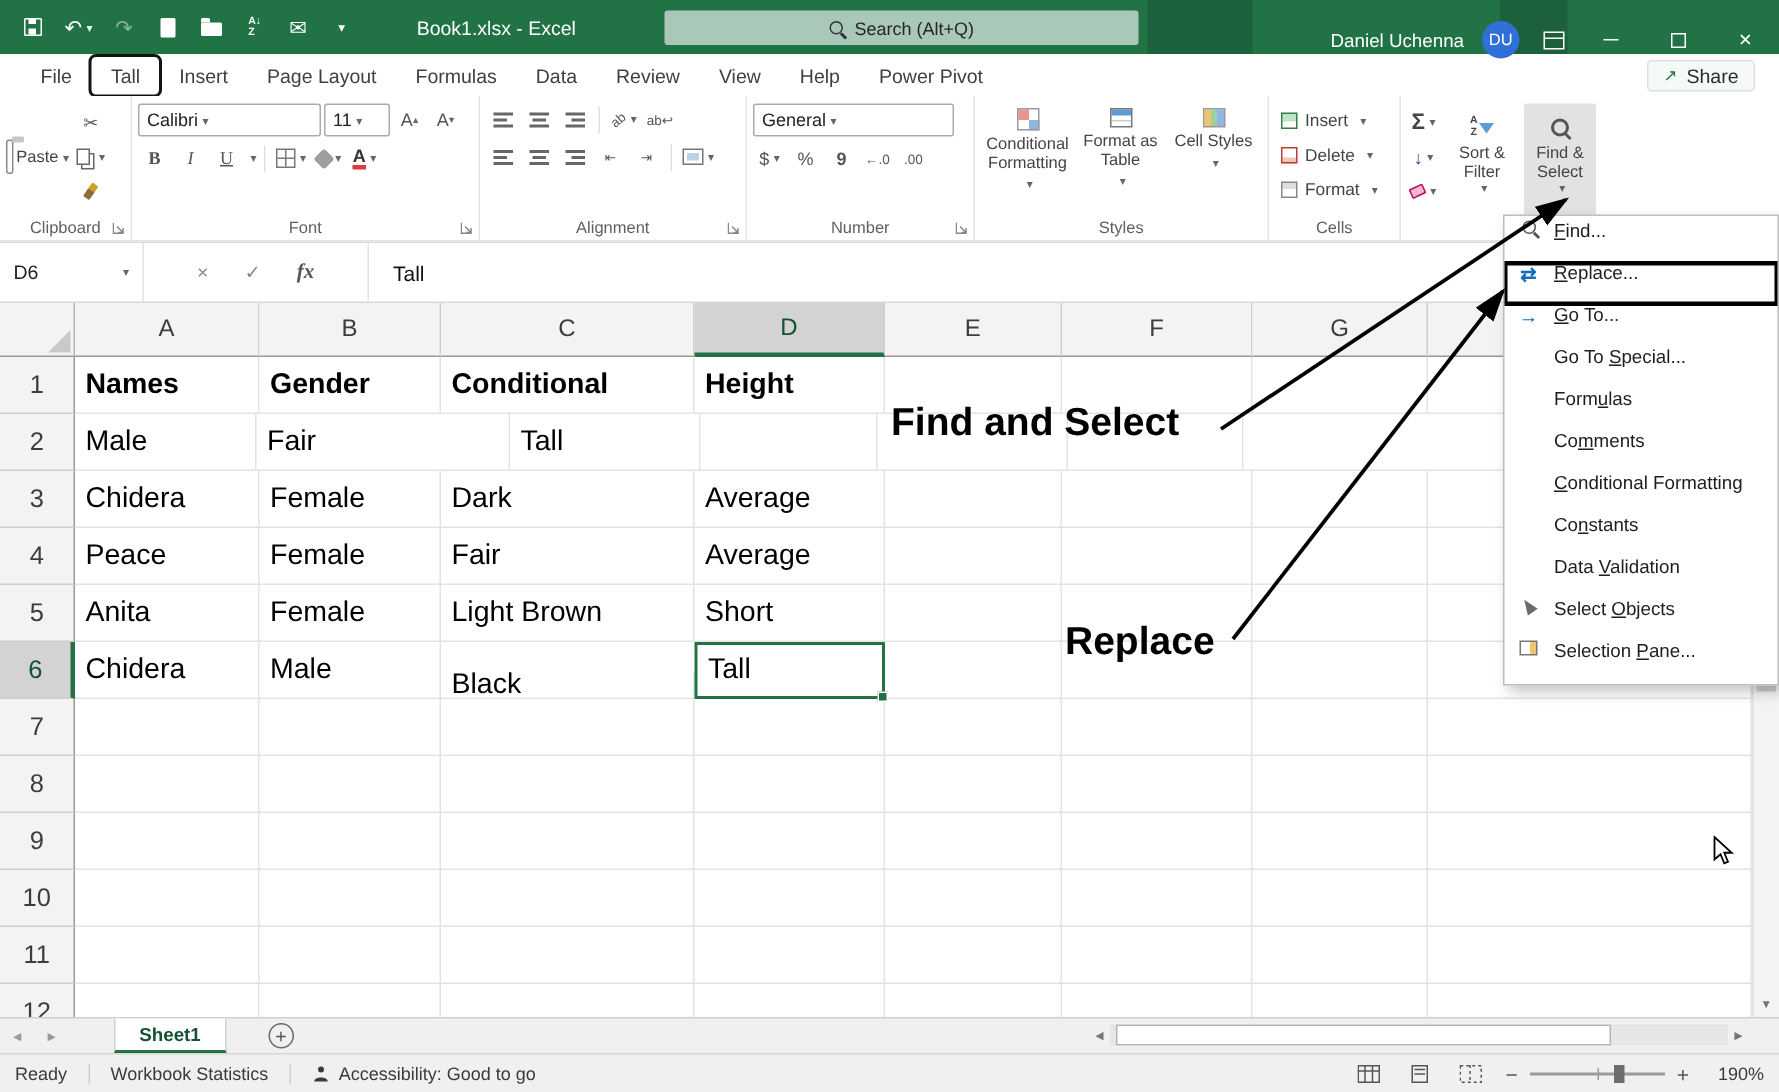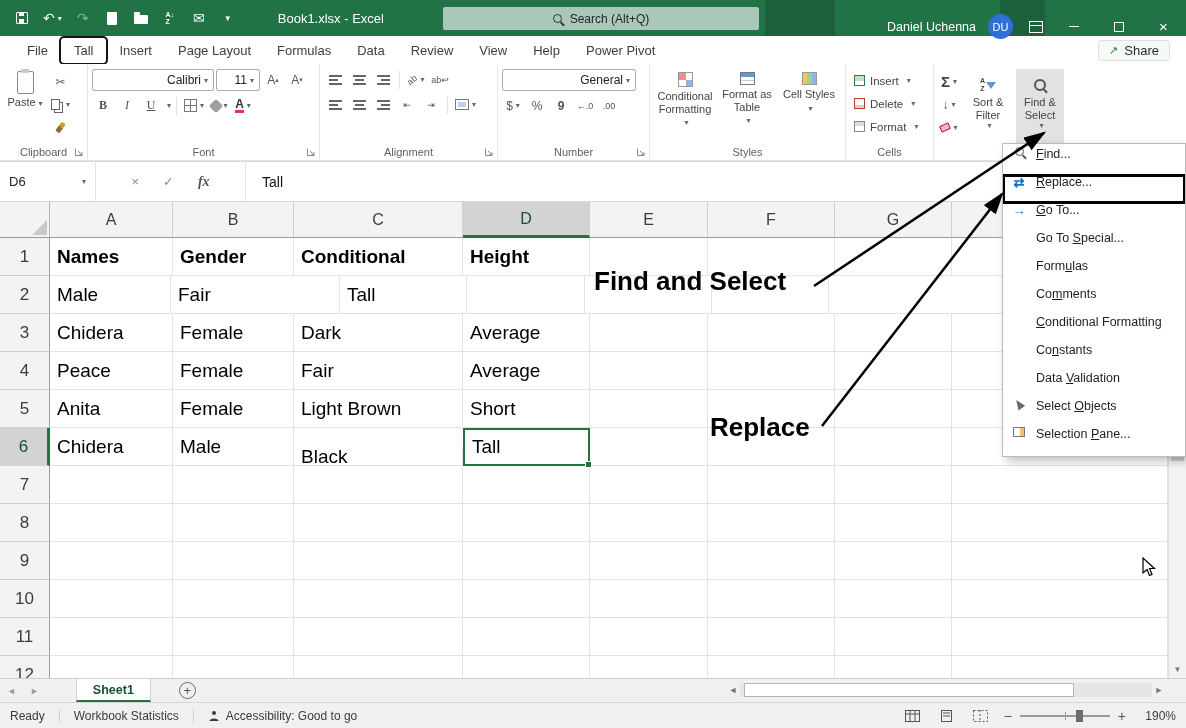--- a/index.html
+++ b/index.html
@@ -41,32 +41,32 @@
   .tab.active{outline:2px solid #141414;border-radius:3px}
   .share{position:absolute;right:16px;top:40px;display:flex;gap:6px;align-items:center;font-size:13px;color:#2b2b2b;border:1px solid #e0e0e0;border-radius:3px;padding:2px 10px;background:#f5faf7}
   .ico-share{font-size:11px;color:#217346}
 
   
   .ribbon{position:absolute;top:64px;left:0;width:1186px;height:97px;background:#fff;border-bottom:1px solid #e2e2e2;display:flex}
   .rgroup{position:relative;height:100%;border-right:1px solid #e6e6e6;padding:5px 4px 18px}
   .rlabel{position:absolute;bottom:2px;left:0;right:0;text-align:center;font-size:11px;color:#5f5f5f}
   .launcher{position:absolute;bottom:4px;right:4px}
   .gbody{display:flex;gap:3px}
-  .paste{width:42px;display:flex;flex-direction:column;align-items:center;gap:2px;padding-top:2px;font-size:11px;color:#444;text-align:center}
+  .paste{width:42px;display:flex;align-items:center;gap:2px;padding-top:2px;font-size:11px;color:#444;text-align:center}
   .ico-clip{width:17px;height:23px;background:#fdfdfd;border:1.5px solid #8a8a8a;border-radius:2px;position:relative}
   .ico-clip::before{content:"";position:absolute;top:-3px;left:3px;width:8px;height:4px;background:#c7c7c7;border-radius:1px}
   .minicol{display:flex;flex-direction:column;gap:2px;padding-top:2px}
   .sbtn{min-width:22px;height:21px;display:flex;align-items:center;justify-content:center;color:#555;font-size:12px;border-radius:2px;padding:0 2px}
   .sbtn.b{font-weight:bold;font-family:"Liberation Serif",serif}
   .sbtn.i{font-style:italic;font-family:"Liberation Serif",serif}
   .sbtn.u{text-decoration:underline;font-family:"Liberation Serif",serif}
   .ico-copy{width:9px;height:11px;border:1.5px solid #666;background:#fff;box-shadow:3px 3px 0 -1px #fff,3px 3px 0 0 #666;margin-right:3px}
   .ico-brush{width:5px;height:11px;background:linear-gradient(#c9a227 0 45%,#8a6d3b 45%);transform:rotate(35deg);border-radius:1px}
   .frow{display:flex;align-items:center;gap:2px;margin-bottom:4px}
-  .combo{height:22px;border:1px solid #ababab;background:#fff;display:flex;align-items:center;justify-content:flex-end;padding:0 5px;font-size:12px;color:#222;border-radius:2px}
+  .combo{height:22px;border:1px solid #ababab;background:#fff;display:flex;align-items:center;justify-content:flex-start;padding:0 5px;font-size:12px;color:#222;border-radius:2px}
   .supch{font-size:7px;vertical-align:super;color:#666}
   .vsep{width:1px;height:18px;background:#e0e0e0;margin:0 3px}
   .ico-borders{width:13px;height:13px;border:1px solid #777;background:linear-gradient(#777,#777) 50% 0/1px 100% no-repeat,linear-gradient(#777,#777) 0 50%/100% 1px no-repeat}
   .ico-bucket{width:10px;height:10px;background:#9e9e9e;transform:rotate(45deg);border-radius:2px;box-shadow:0 9px 0 -6px #f2c811}
   .ico-fontcolor{font-weight:bold;color:#333;border-bottom:3px solid #e03a3a;line-height:1.05;font-size:12px}
   .bars{width:13px;height:10px;display:inline-block;background:linear-gradient(#666,#666) 0 0/100% 2px no-repeat,linear-gradient(#666,#666) 0 4px/70% 2px no-repeat,linear-gradient(#666,#666) 0 8px/100% 2px no-repeat}
   .bars.c{background:linear-gradient(#666,#666) 0 0/100% 2px no-repeat,linear-gradient(#666,#666) 2px 4px/70% 2px no-repeat,linear-gradient(#666,#666) 0 8px/100% 2px no-repeat}
   .bars.r{background:linear-gradient(#666,#666) 0 0/100% 2px no-repeat,linear-gradient(#666,#666) 4px 4px/70% 2px no-repeat,linear-gradient(#666,#666) 0 8px/100% 2px no-repeat}
   .tinytxt{font-size:9px;color:#555}
   .ico-merge{width:14px;height:11px;border:1px solid #777;background:linear-gradient(#bcd2ea,#bcd2ea) center/8px 5px no-repeat}

